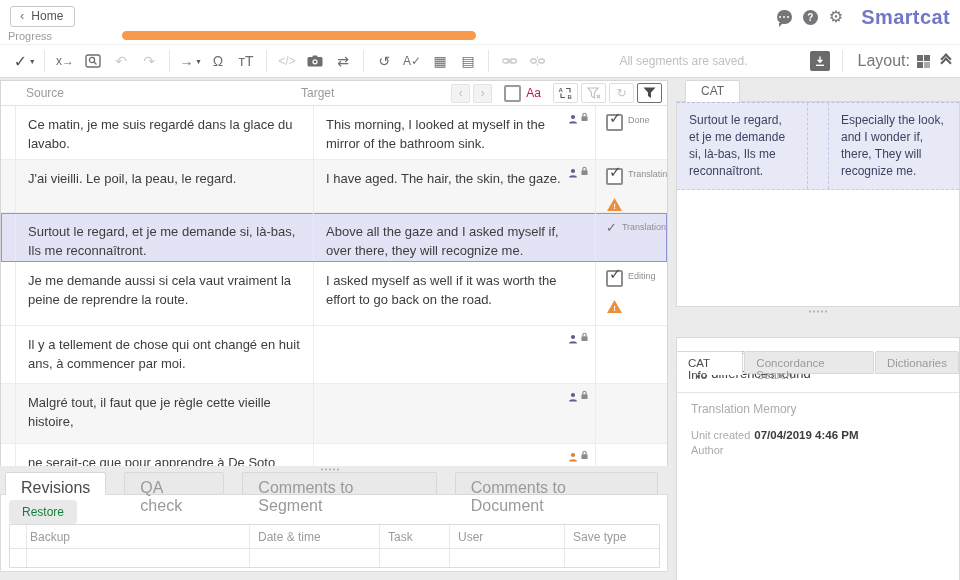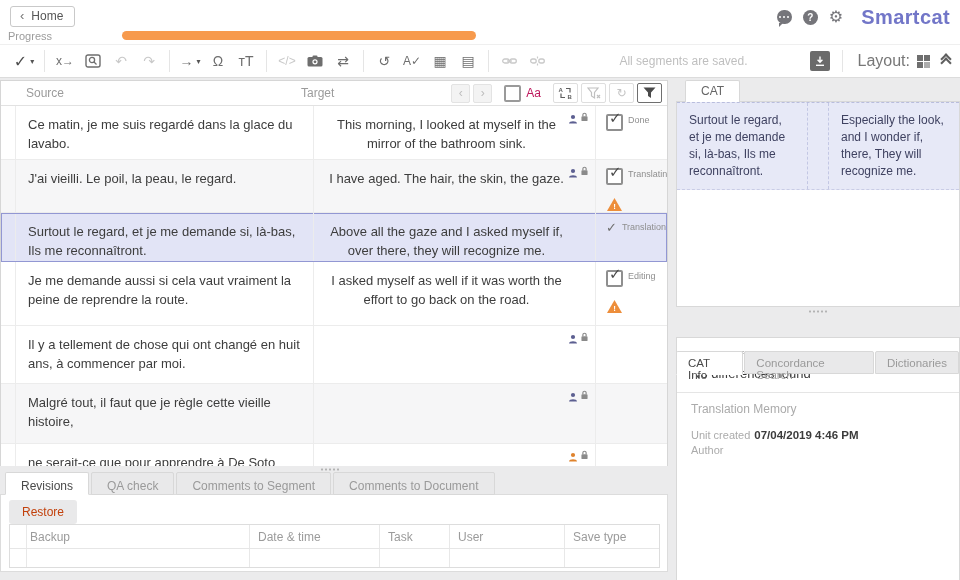--- a/index.html
+++ b/index.html
@@ -58,21 +58,21 @@
   .hdr-ic{width:23px;height:18px;border:1px solid #dedede;border-radius:2px;display:flex;align-items:center;justify-content:center;color:#6e6e6e;margin-left:3px;background:#fff;cursor:pointer;font-size:12px;}
   .hdr-ic.disabled{color:#c4c4c4;}
   .hdr-ic.active{border-color:#6f6f6f;}
   .segment-list{position:absolute;top:25px;left:0;right:0;bottom:0;overflow:hidden;}
   .seg-row{display:grid;grid-template-columns:15px 298px 282px 1fr;border-bottom:1px solid #ececec;background:#fff;box-sizing:border-box;}
   .seg-row.shade{background:#f6f6f7;}
   .seg-row.selected{background:#e2e4f6;outline:1px solid #9297d3;outline-offset:-1px;}
   .seg-num{border-right:1px solid #ececec;}
   .seg-cell{position:relative;padding:9px 12px 0;font-size:13px;color:#3d3d3d;line-height:19px;box-sizing:border-box;overflow:hidden;}
   .seg-src{border-right:1px solid #ececec;}
-  .seg-tgt{border-right:1px solid #ececec;padding-right:28px;text-align:center;}
+  .seg-tgt{border-right:1px solid #ececec;padding-right:28px;}
   .lockgrp{position:absolute;top:6px;right:6px;display:flex;gap:2px;align-items:flex-start;}
   .lockgrp .person-ic{color:#5c5f91;margin-top:2px;}
   .lockgrp.orange .person-ic{color:#df832d;}
   .lockgrp .lock-ic{color:#8a8a8a;}
   .seg-status{padding:8px 4px 0 10px;}
   .status-line{display:flex;align-items:flex-start;gap:5px;cursor:pointer;}
   .chkbox{width:13px;height:13px;border:2px solid #8f8f8f;border-radius:2px;background:#fff;position:relative;flex:none;}
   .chk{position:absolute;left:1px;top:-7px;font-size:15px;font-weight:bold;color:#4a4a4a;}
   .plainchk{font-size:13px;font-weight:bold;color:#6f6f6f;line-height:13px;}
   .status-label{font-size:9px;color:#8f8f8f;padding-top:1px;}
@@ -98,24 +98,24 @@
   .info-hr{border:none;border-top:1px solid #e5e5e5;margin:11px -14px 9px;}
   .tm-label{font-size:12px;color:#ababab;}
   .unit-row{margin-top:13px;font-size:11px;color:#ababab;}
   .unit-value{font-size:11.5px;color:#3b3b3b;font-weight:bold;margin-left:4px;}
   .author-label{font-size:11px;color:#ababab;margin-top:3px;}
 
   
   .bottom-panel{position:absolute;left:0;top:466px;width:676px;bottom:0;background:#ebebec;}
   .bottom-handle{position:absolute;top:2px;left:320px;cursor:row-resize;}
   .bottom-tabs{position:absolute;top:6px;left:5px;display:flex;z-index:2;}
-  .b-tab{background:#e9e9ea;border:1px solid #d8d8d8;color:#9a9a9a;border-radius:2px 2px 0 0;margin-right:2px;padding:6px 15px 0;font-size:12px;height:23px;box-sizing:border-box;cursor:pointer;}
+  .b-tab{background:#e9e9ea;border:1px solid #d8d8d8;color:#9a9a9a;border-radius:2px 2px 0 0;margin-right:18px;padding:6px 15px 0;font-size:16px;height:23px;box-sizing:border-box;cursor:pointer;}
   .b-tab.active{background:#fff;color:#4a4a4a;border-bottom:1px solid #fff;margin-bottom:-1px;}
   .bottom-body{position:absolute;top:28px;left:0;width:668px;height:78px;background:#fff;border:1px solid #dcdcdc;box-sizing:border-box;z-index:1;}
-  .restore-btn{display:inline-block;margin:5px 0 0 8px;background:#e9e9ea;color:#c2410c;font-size:12px;padding:5px 13px;border-radius:3px;cursor:default;}
+  .restore-btn{display:inline-block;margin:5px 0 0 8px;background:#e9e9ea;color:#15803d;font-size:12px;padding:5px 13px;border-radius:3px;cursor:default;}
   .backup-table{position:absolute;left:8px;right:7px;top:29px;border:1px solid #ddd;border-bottom:1px solid #ddd;}
   .bt-row{display:grid;grid-template-columns:12px 228px 130px 70px 115px 1fr;height:24px;border-bottom:1px solid #e6e6e6;box-sizing:border-box;}
   .bt-row.empty{height:18px;border-bottom:none;}
   .bt-cell{border-right:1px solid #e8e8e8;padding:5px 8px 0;font-size:12px;color:#9b9b9b;box-sizing:border-box;overflow:hidden;white-space:nowrap;}
   .bt-cell:last-child{border-right:none;}
   svg{display:block;}
 </style>
 </head>
 <body>
 

